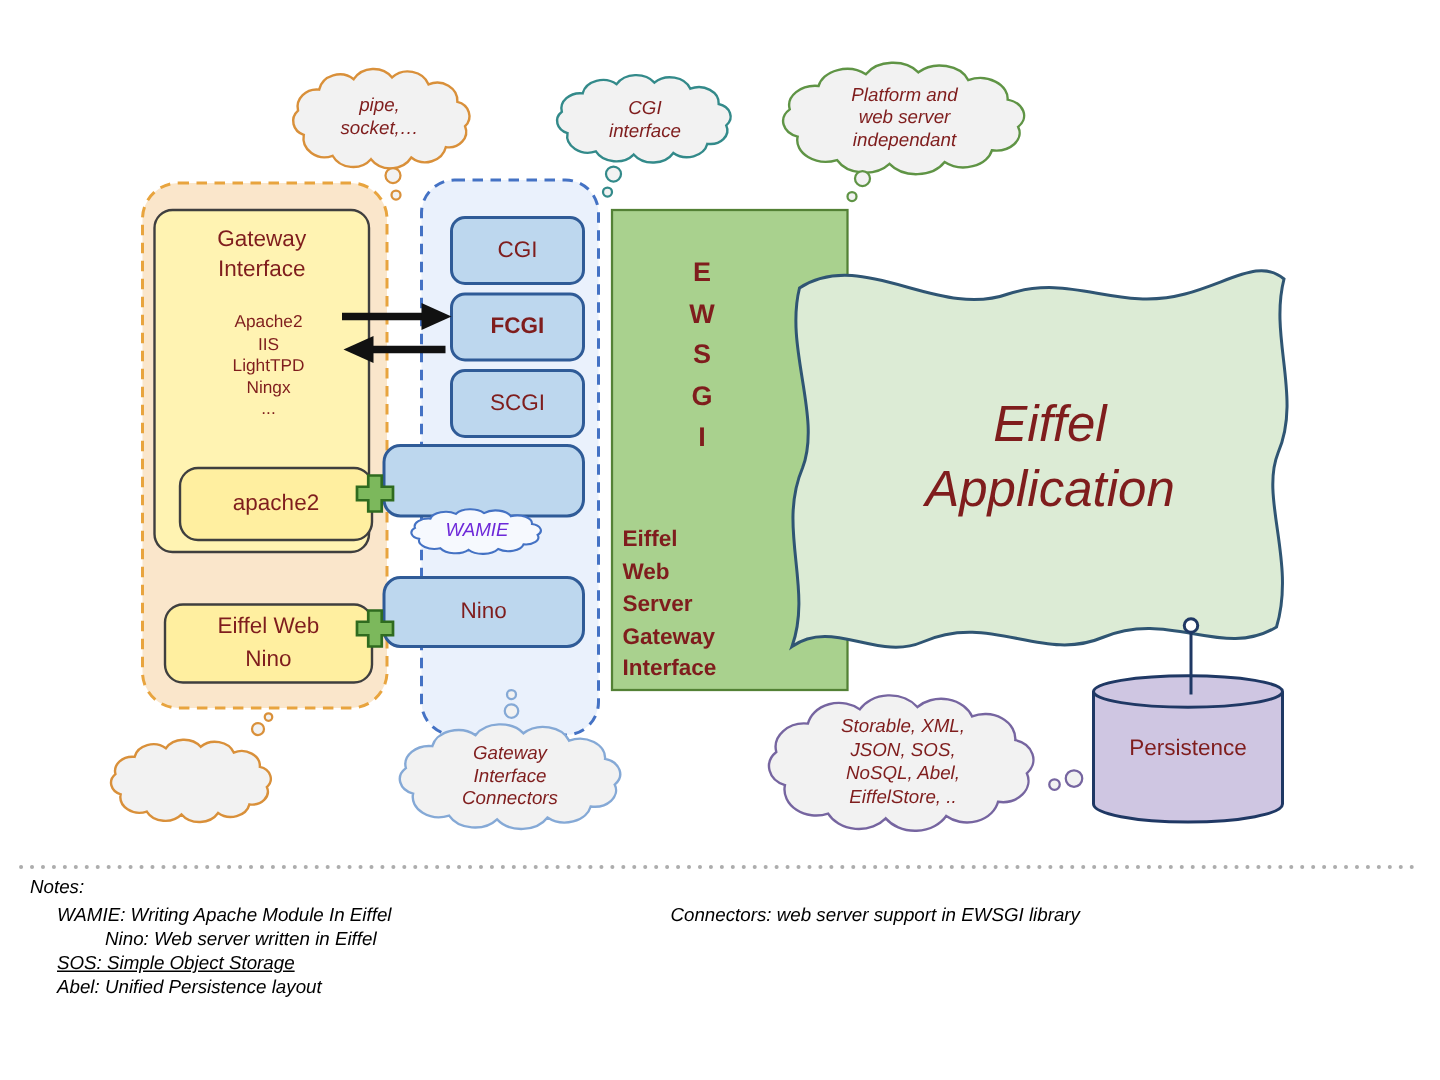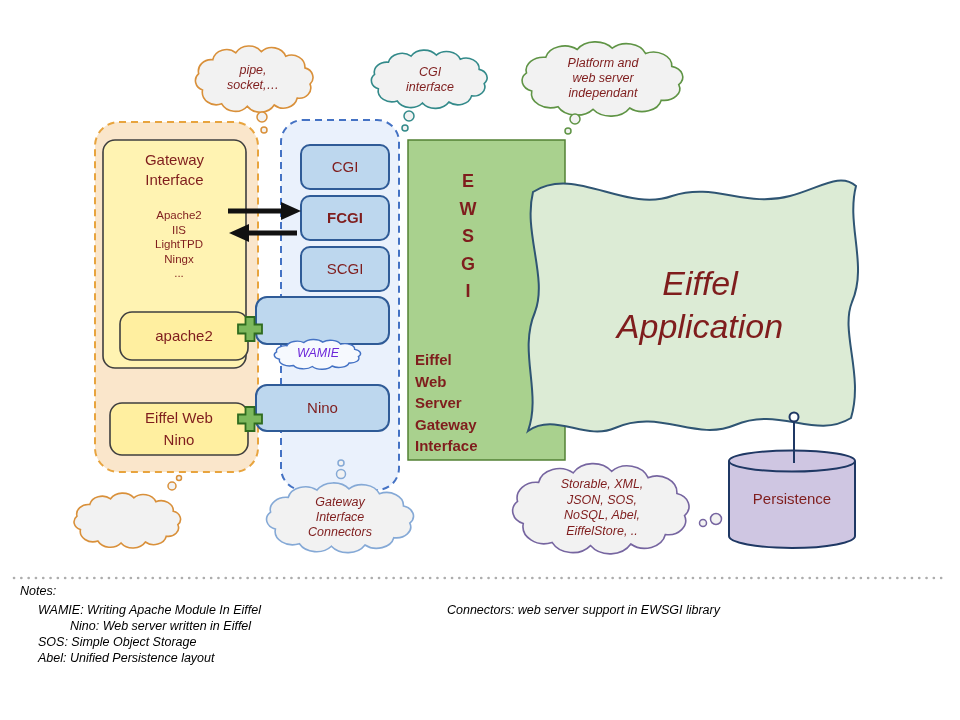--- a/index.html
+++ b/index.html
@@ -151,17 +151,17 @@
 Interface</div>
 
 <div class="t it" style="left:555px;top:262px;width:290px;font-size:34px;line-height:43px;">Eiffel
 Application</div>
 
 <div class="t" style="left:730px;top:490px;width:124px;font-size:15px;">Persistence</div>
 
 <div class="t it gray" style="left:20px;top:584px;width:200px;text-align:left;font-size:12.5px;">Notes:</div>
 <div class="t it gray" style="left:38px;top:603px;width:300px;text-align:left;font-size:12.5px;">WAMIE: Writing Apache Module In Eiffel</div>
 <div class="t it gray" style="left:38px;top:619px;width:300px;text-align:left;font-size:12.5px;margin-left:32px;">Nino: Web server written in Eiffel</div>
-<div class="t it gray" style="left:38px;top:635px;width:300px;text-align:left;font-size:12.5px;">SOS: Simple Object Storage</div>
+<div class="t it gray" style="left:38px;top:635px;width:300px;text-align:left;font-size:12.5px;text-decoration:underline;">SOS: Simple Object Storage</div>
 <div class="t it gray" style="left:38px;top:651px;width:300px;text-align:left;font-size:12.5px;">Abel: Unified Persistence layout</div>
 <div class="t it gray" style="left:360px;top:603px;width:360px;text-align:right;font-size:12.5px;">Connectors: web server support in EWSGI library</div>
 
 </div>
 
 </body></html>

